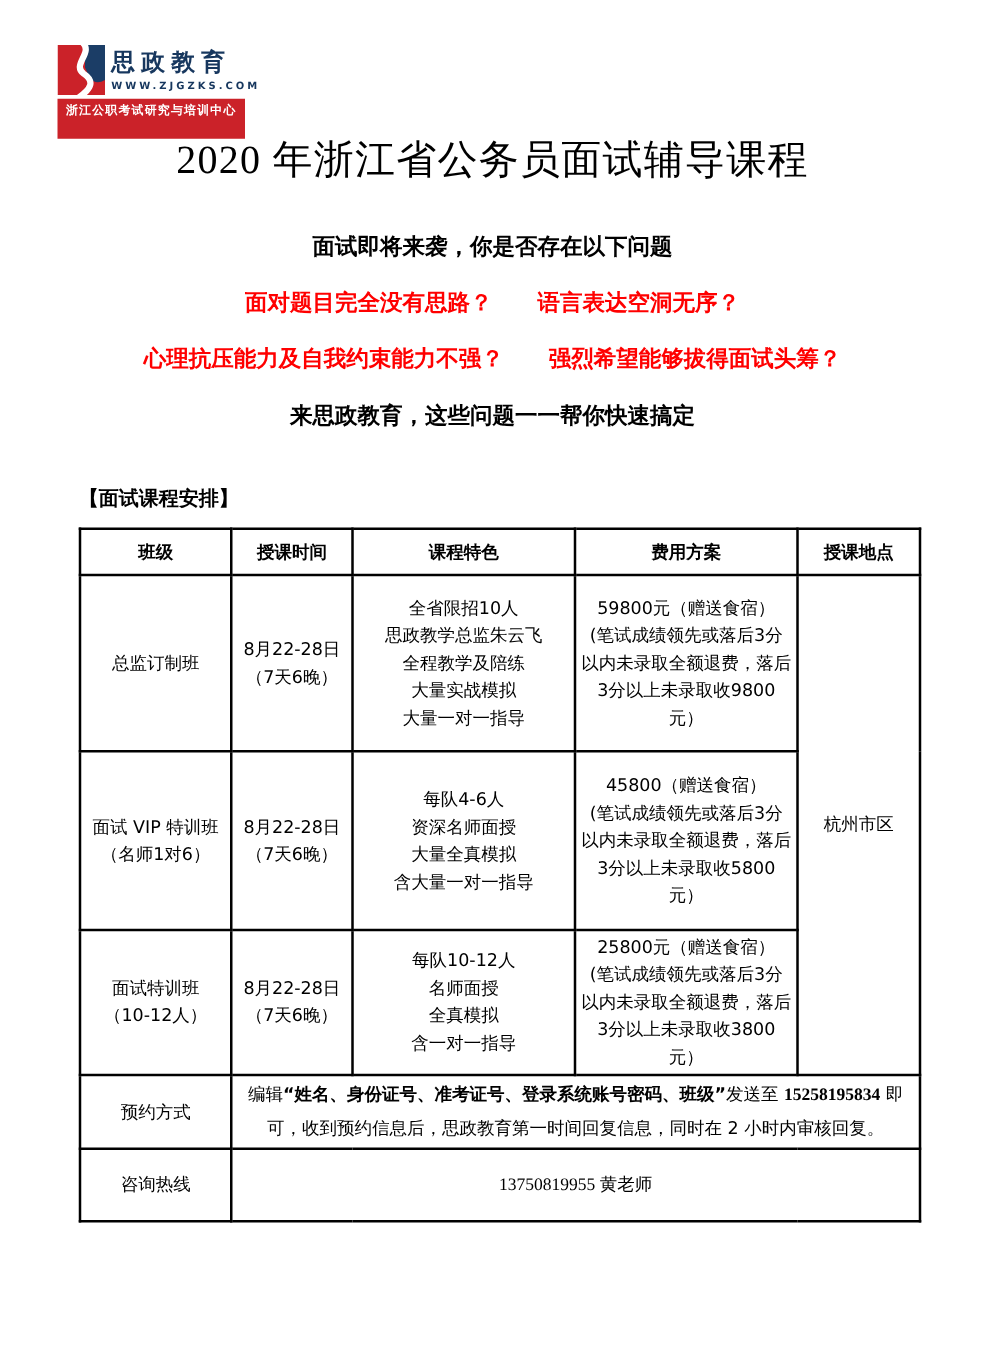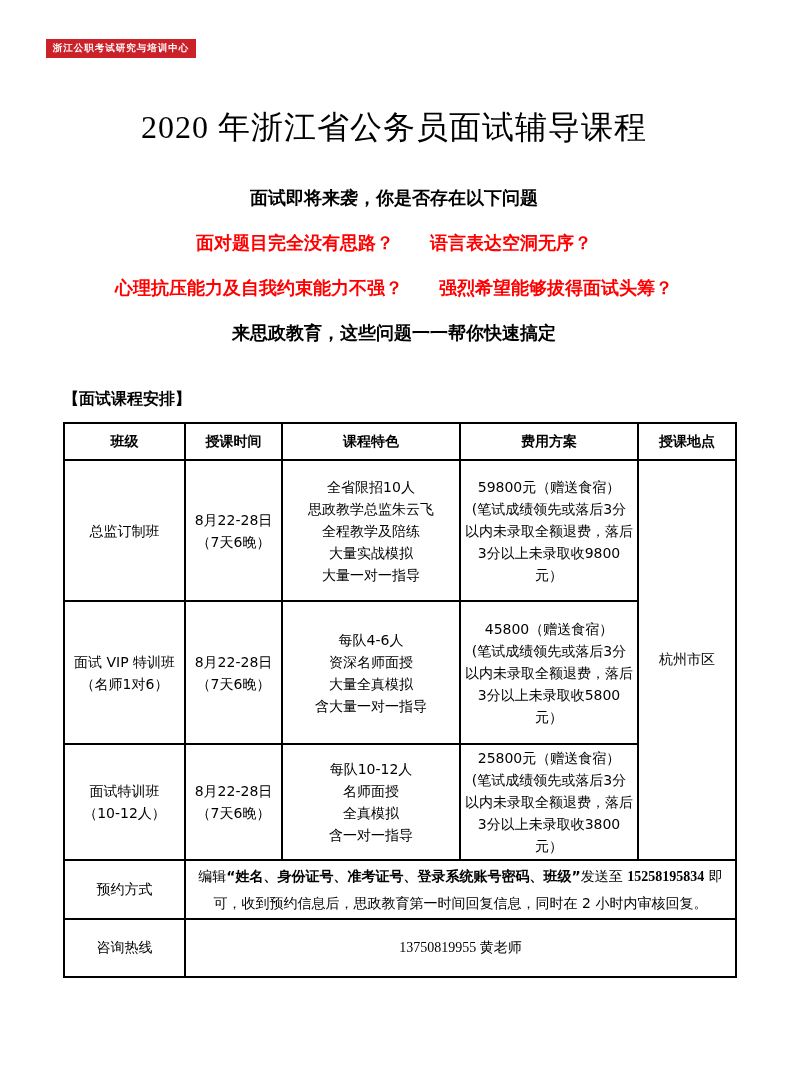--- a/index.html
+++ b/index.html
@@ -23,21 +23,21 @@
     font-size: 19px; font-weight: bold; color: #17375e;
     letter-spacing: 5px; line-height: 22px; white-space: nowrap;
   }
   .logo-site {
     font-size: 8px; font-weight: bold; color: #17375e;
     letter-spacing: 2.4px; margin-top: 3px; white-space: nowrap;
   }
   .logo-bar {
     margin-top: 3px; background: #cb2229; color: #fff;
     font-size: 9.5px; font-weight: bold; text-align: center;
-    letter-spacing: 1px; padding: 3px 0 3px; white-space: nowrap;
+    letter-spacing: 1px; padding: 3px 0 16px; white-space: nowrap;
   }
 
   
   .doc-title {
     margin: 106px 0 0; text-align: center;
     font-family: "Liberation Serif", "DejaVu Serif", serif;
     font-weight: normal; font-size: 32px; line-height: 42px;
     letter-spacing: 1px;
   }
   .intro { margin: 36px 0 0; text-align: center; }
@@ -71,20 +71,31 @@
   .b { font-weight: bold; }
   .num { font-family: "Liberation Serif", "DejaVu Serif", serif; font-weight: bold; }
   .hotline-val { font-family: "Liberation Serif", "DejaVu Serif", serif; }
 </style>
 </head>
 <body>
 
 <div class="page">
 
   <div class="logo">
+    <div class="logo-top">
+      <svg class="logo-mark" viewBox="0 0 38 40">
+        <rect x="0" y="0" width="38" height="40" fill="#cb2229"></rect>
+        <path d="M22 0 H38 V28 Q31 32 26 27 L22 18 Z" fill="#1b3d66"></path>
+        <path d="M20 -2 C29 6 11 16 21 23 C30 29 27 35 17 42" stroke="#ffffff" stroke-width="5" fill="none"></path>
+      </svg>
+      <div class="logo-texts">
+        <div class="logo-brand">思政教育</div>
+        <div class="logo-site">WWW.ZJGZKS.COM</div>
+      </div>
+    </div>
     <div class="logo-bar">浙江公职考试研究与培训中心</div>
   </div>
 
   <h1 class="doc-title">2020 年浙江省公务员面试辅导课程</h1>
 
   <div class="intro">
     <p class="black">面试即将来袭，你是否存在以下问题</p>
     <p class="red"><span>面对题目完全没有思路？</span><span class="gap"></span><span>语言表达空洞无序？</span></p>
     <p class="red"><span>心理抗压能力及自我约束能力不强？</span><span class="gap"></span><span>强烈希望能够拔得面试头筹？</span></p>
     <p class="black">来思政教育，这些问题一一帮你快速搞定</p>

